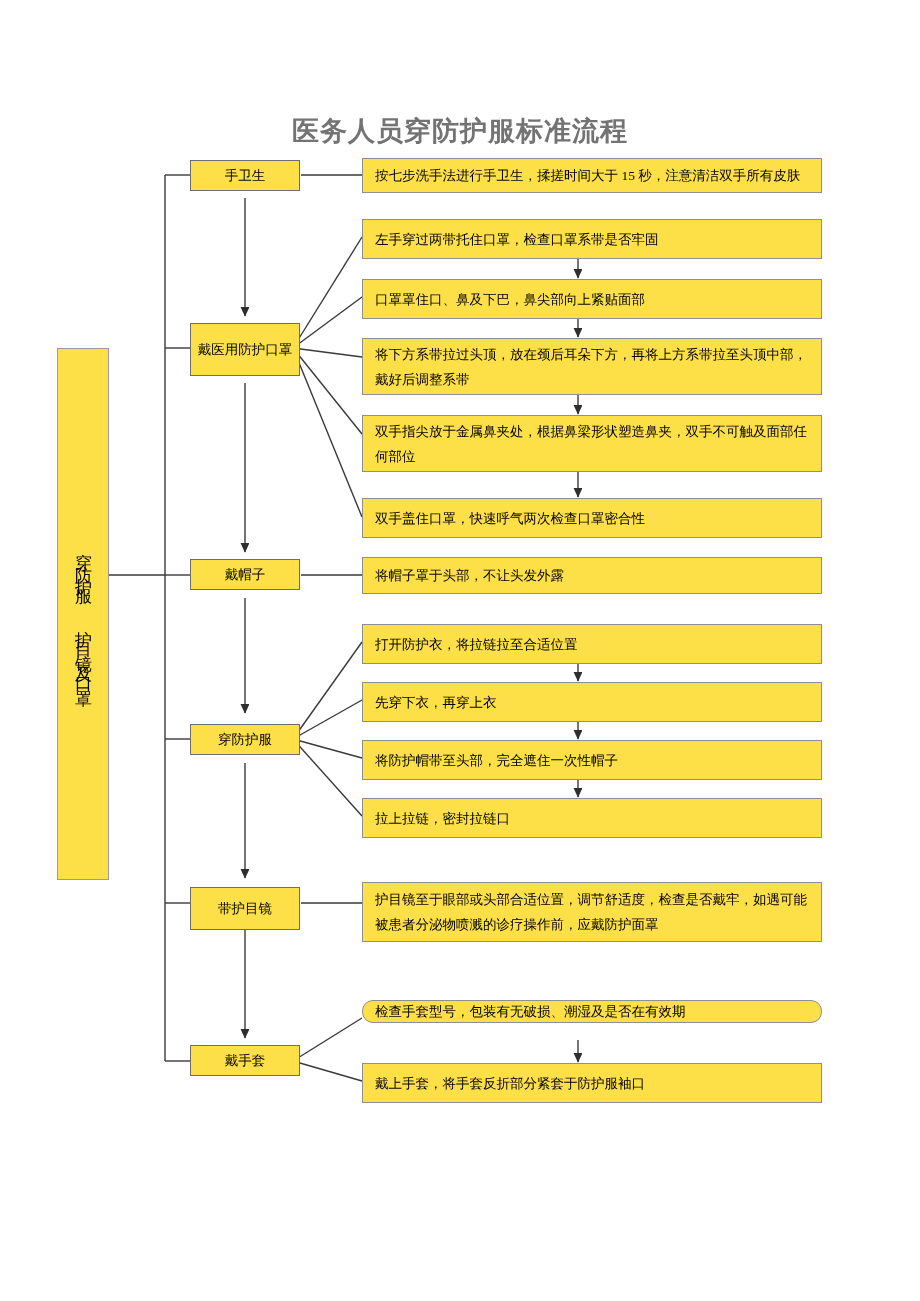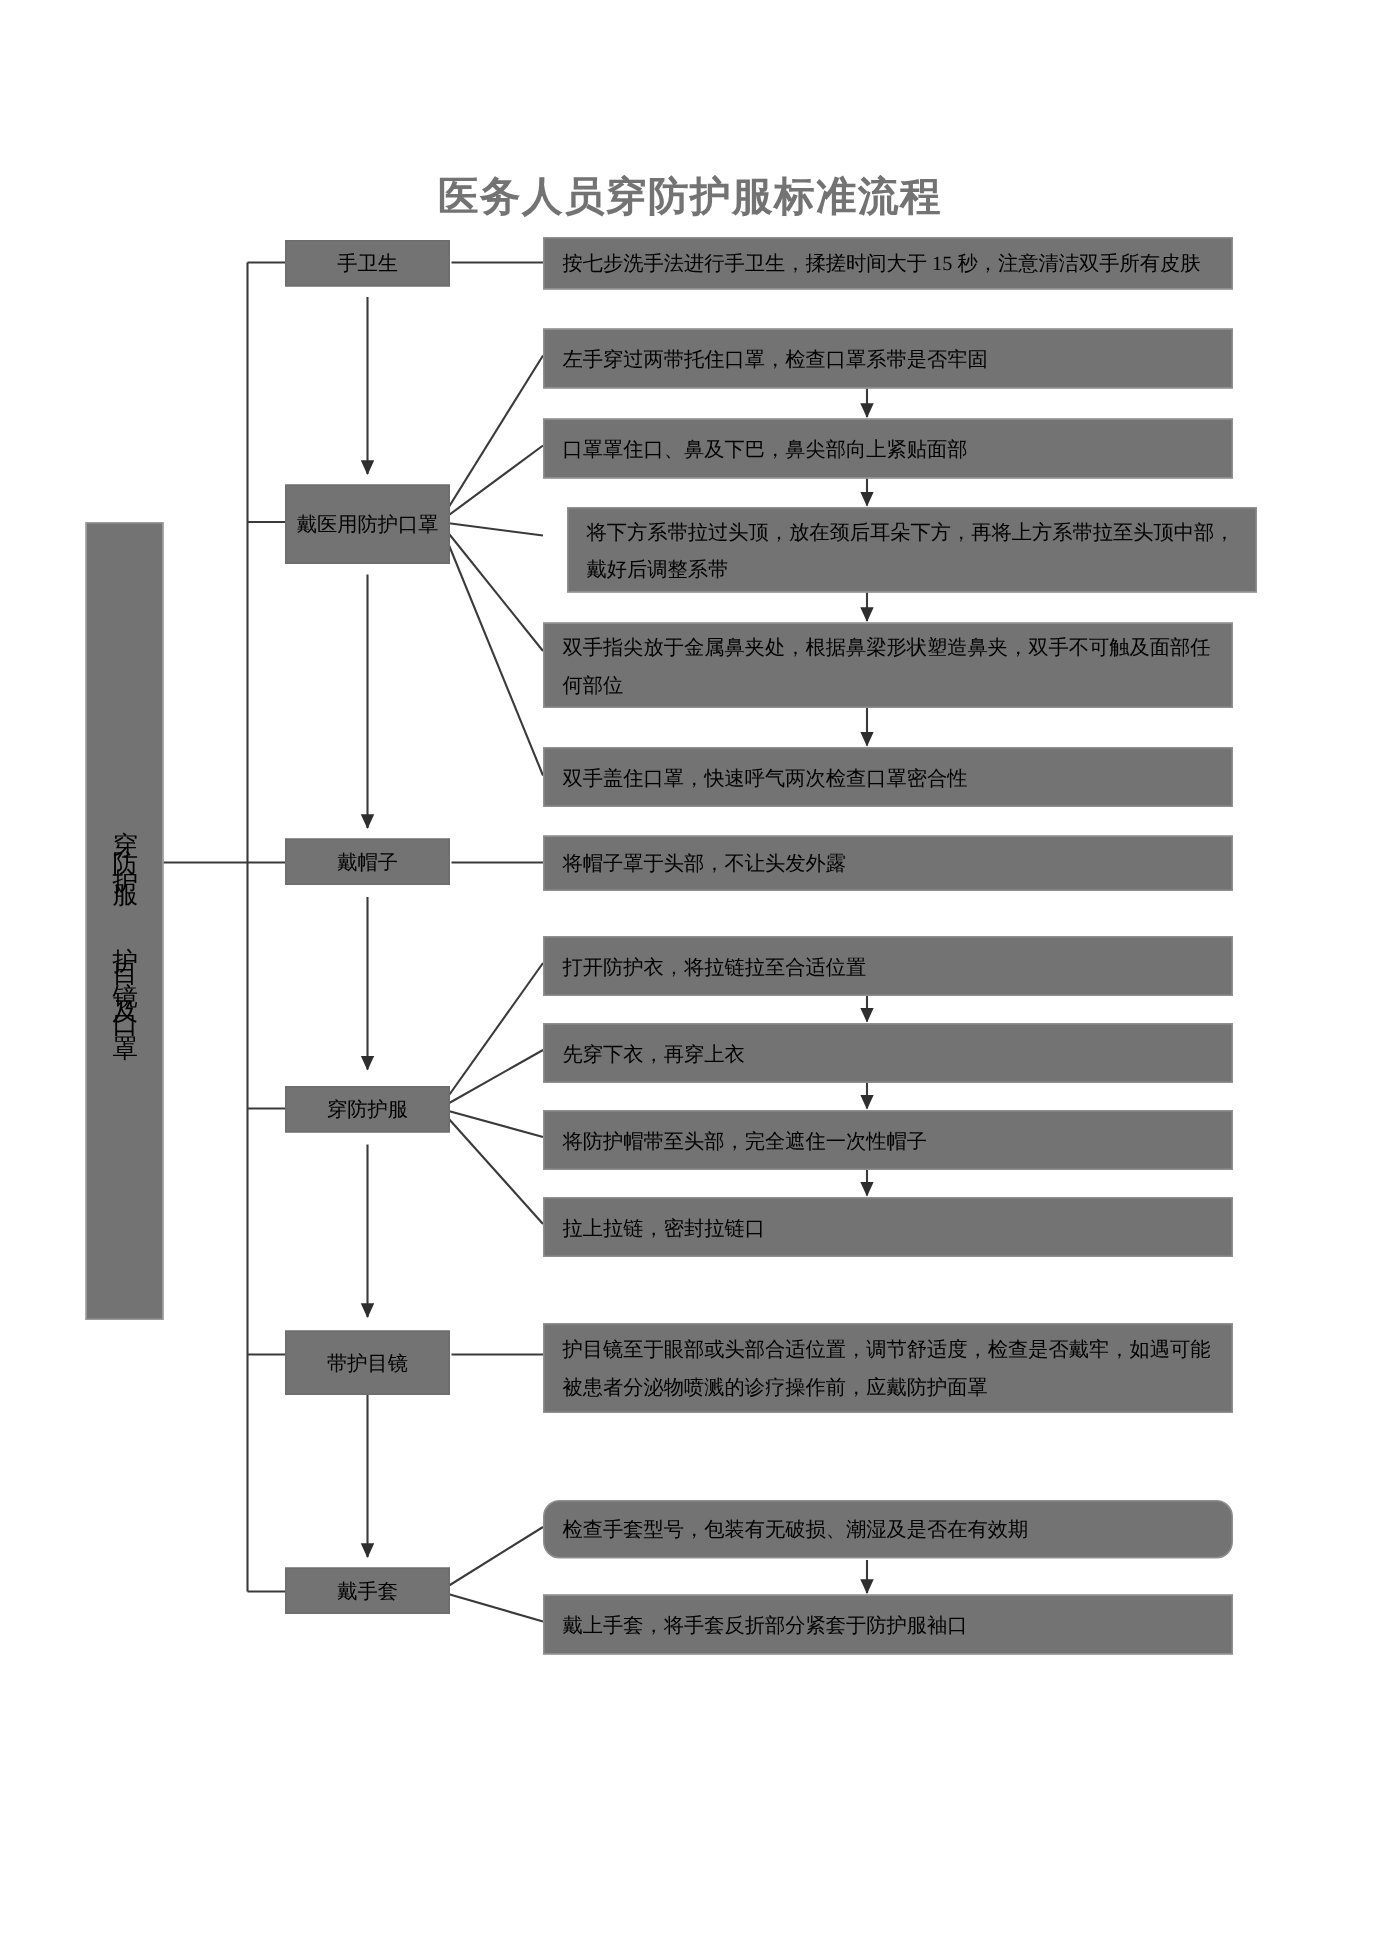--- a/index.html
+++ b/index.html
@@ -22,21 +22,21 @@
     font-weight:bold;
     font-size:27px;
     letter-spacing:1px;
     color:#737373;
   }
 
   .box{
     position:absolute;
     box-sizing:border-box;
     border:1px solid #8a8a8a;
-    background:#737373;
+    background:#fde047;
     font-size:13.5px;
     line-height:26px;
     color:#000;
   }
 
   
   .vlabel{
     left:57px;top:348px;width:52px;height:532px;
     border:1px solid #9a9a9a;
     display:flex;align-items:center;justify-content:center;
@@ -168,21 +168,21 @@
   <div class="box detail" style="top:158px;height:35px;text-align:center;">
     <span>按七步洗手法进行手卫生，揉搓时间大于 15 秒，注意清洁双手所有皮肤</span>
   </div>
 
   <div class="box detail" style="top:219px;height:40px;">
     <span>左手穿过两带托住口罩，检查口罩系带是否牢固</span>
   </div>
   <div class="box detail" style="top:279px;height:40px;">
     <span>口罩罩住口、鼻及下巴，鼻尖部向上紧贴面部</span>
   </div>
-  <div class="box detail" style="top:338px;height:57px;margin-left:16px;">
+  <div class="box detail" style="top:338px;height:57px;">
     <span>将下方系带拉过头顶，放在颈后耳朵下方，再将上方系带拉至头顶中部，戴好后调整系带</span>
   </div>
   <div class="box detail" style="top:415px;height:57px;">
     <span>双手指尖放于金属鼻夹处，根据鼻梁形状塑造鼻夹，双手不可触及面部任何部位</span>
   </div>
   <div class="box detail" style="top:498px;height:40px;">
     <span>双手盖住口罩，快速呼气两次检查口罩密合性</span>
   </div>
 
   <div class="box detail" style="top:557px;height:37px;">
@@ -199,20 +199,20 @@
     <span>先穿下衣，再穿上衣</span>
   </div>
   <div class="box detail" style="top:798px;height:40px;">
     <span>拉上拉链，密封拉链口</span>
   </div>
 
   <div class="box detail" style="top:882px;height:60px;">
     <span>护目镜至于眼部或头部合适位置，调节舒适度，检查是否戴牢，如遇可能被患者分泌物喷溅的诊疗操作前，应戴防护面罩</span>
   </div>
 
-  <div class="box detail" style="top:1000px;height:39px;border-radius:11px;">
+  <div class="box detail" style="top:1000px;height:23px;border-radius:11px;">
     <span>检查手套型号，包装有无破损、潮湿及是否在有效期</span>
   </div>
   <div class="box detail" style="top:1063px;height:40px;">
     <span>戴上手套，将手套反折部分紧套于防护服袖口</span>
   </div>
 
 </div>
 
 </body></html>

